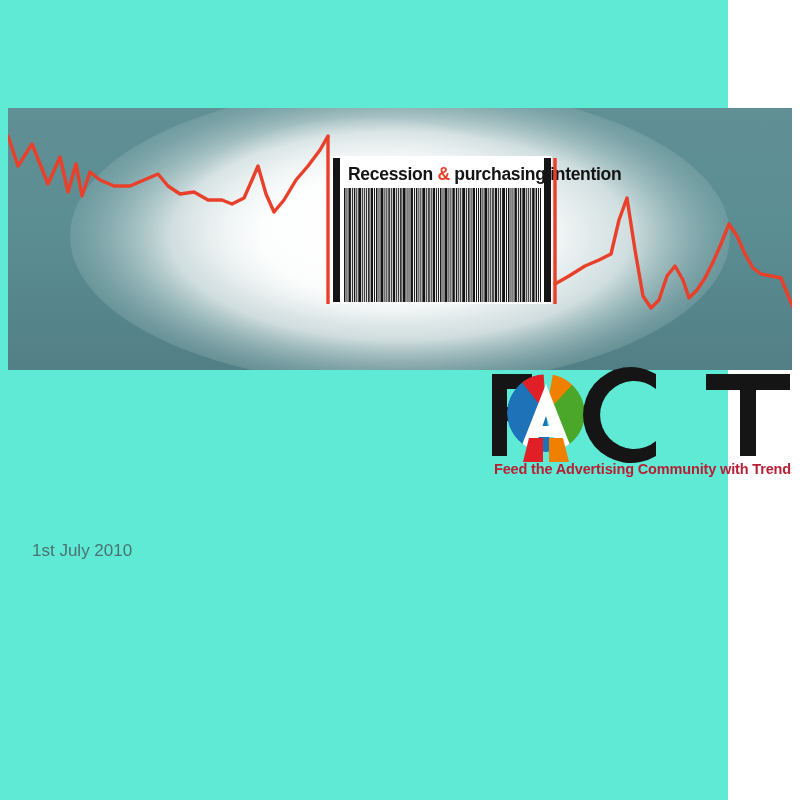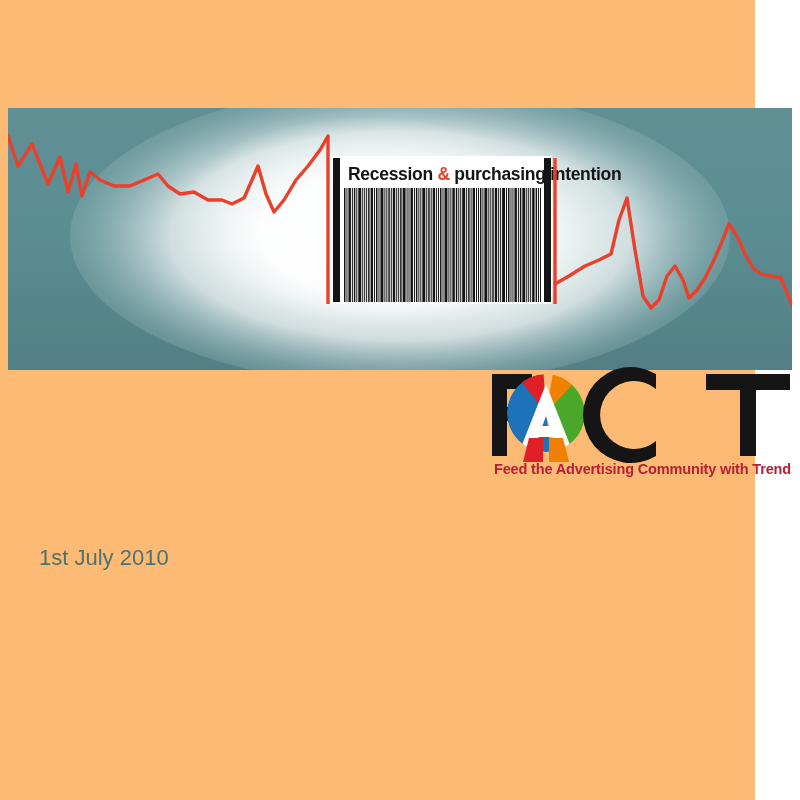--- a/index.html
+++ b/index.html
@@ -15,22 +15,21 @@
     font-family: "Liberation Sans", sans-serif;
     -webkit-font-smoothing: antialiased;
   }
 
   
   #slide {
     position: absolute;
     left: 0; top: 0;
     width: 728px;
     height: 800px;
-    background: #fdba74;
-    padding-left: 27px;
+    background: #5eead4;
   }
 
   
   #hero-banner {
     position: absolute;
     left: 8px;
     top: 108px;
     width: 784px;
     height: 262px;
     overflow: hidden;
@@ -66,25 +65,25 @@
     margin: 0;
     font-family: "Liberation Sans", sans-serif;
     font-weight: 400;
     font-size: 37px;
     line-height: 48px;
     letter-spacing: -0.2px;
     color: #4c7272;
     white-space: pre-line;
   }
   #slide-date {
-    margin: 7px;
+    margin: 0;
     padding-top: 18px;
     font-family: "Liberation Sans", sans-serif;
     font-weight: 400;
-    font-size: 22px;
+    font-size: 17px;
     line-height: 22px;
     color: #4c7272;
   }
 </style>
 </head>
 <body>
 
 <div id="slide">
 
   <div id="hero-banner">

